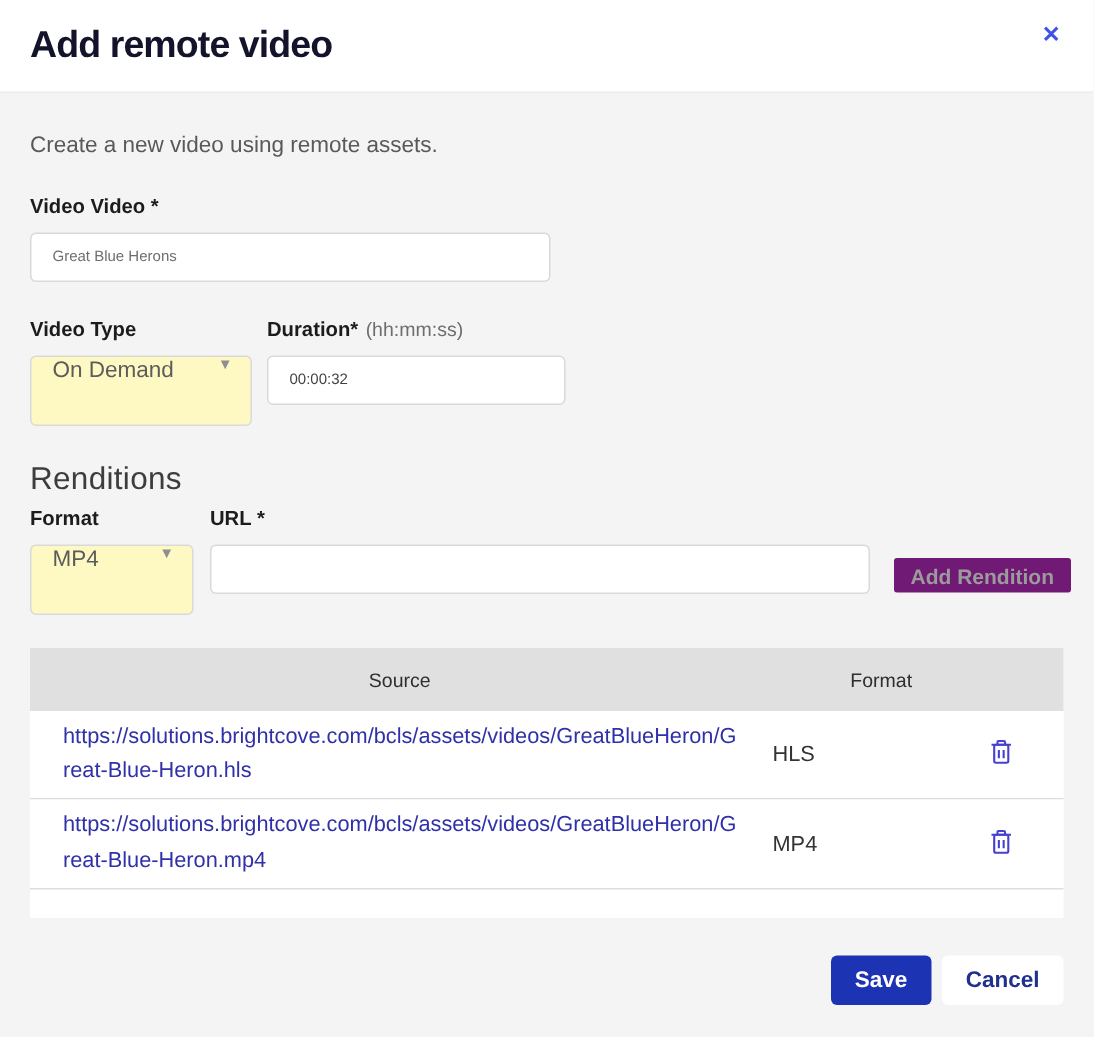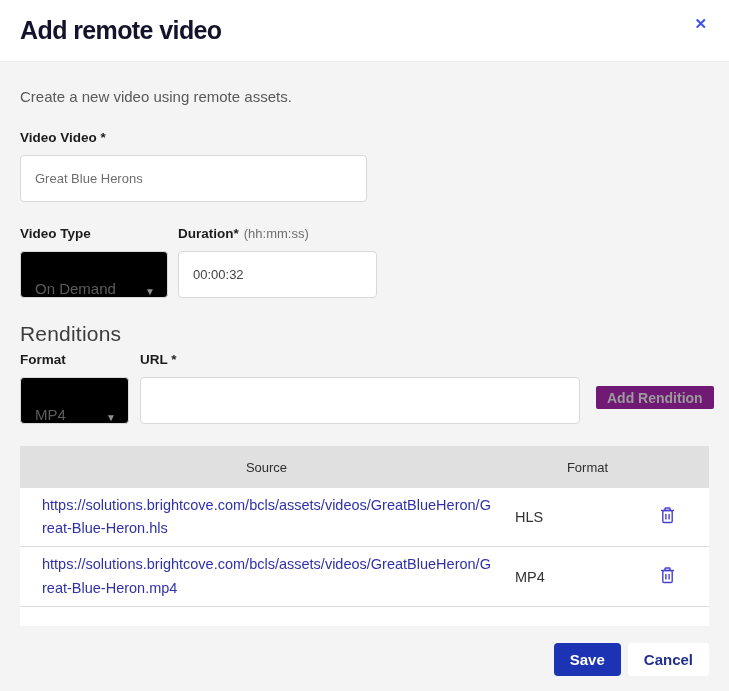--- a/index.html
+++ b/index.html
@@ -61,45 +61,45 @@
   .label-hint {
     font-weight: 400;
     color: #6e6e6e;
     font-size: 13px;
     margin-left: 5px;
   }
   .name-block { margin-top: 25px; }
   .text-input {
     display: block;
     margin-top: 10px;
-    height: 47px;
+    height: 33px;
     background: #ffffff;
     border: 1px solid #d9d9d9;
     border-radius: 4px;
     padding: 0 14px;
     font-family: "Liberation Sans", sans-serif;
-    font-size: 13px;
+    font-size: 10px;
     color: #6e6e6e;
     outline: none;
   }
   .name-input { width: 347px; }
   .row-fields {
     display: flex;
     margin-top: 24px;
   }
   .col-type { width: 148px; }
   .col-duration { margin-left: 10px; width: 199px; }
   .select-box {
     margin-top: 10px;
     height: 47px;
-    background: #000000;
+    background: #fef9c3;
     border: 1px solid #d9d9d9;
     border-radius: 4px;
     display: flex;
-    align-items: flex-end;
+    align-items: flex-start;
     justify-content: space-between;
     padding: 0 12px 0 14px;
     font-size: 15px;
     color: #5c5c5c;
     cursor: pointer;
   }
   .select-arrow {
     font-size: 10px;
     color: #8f8f8f;
   }

